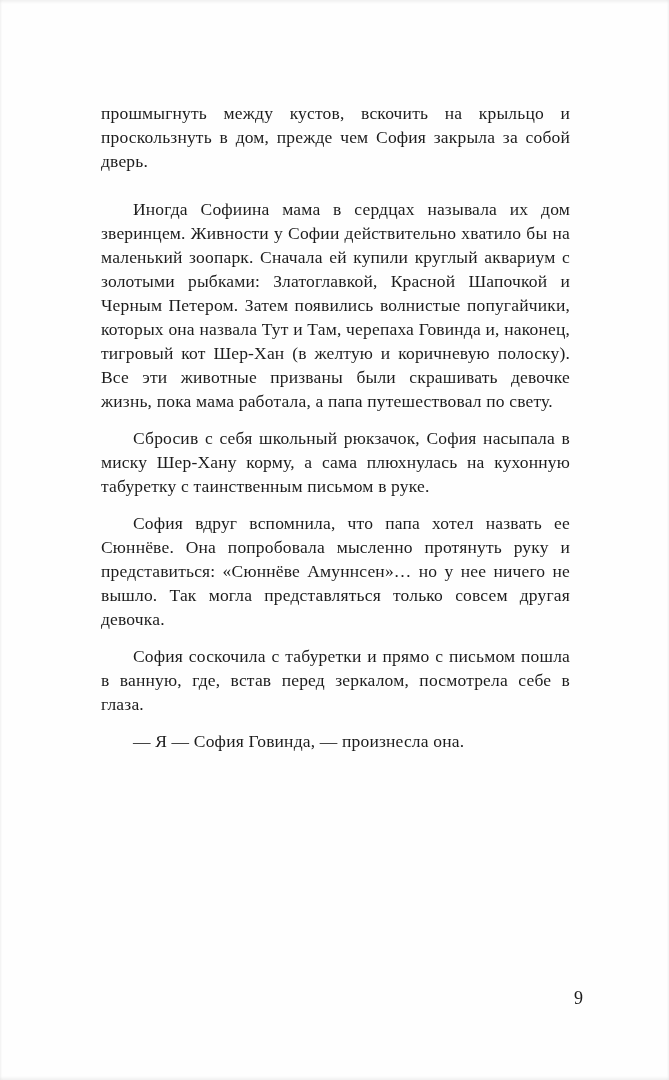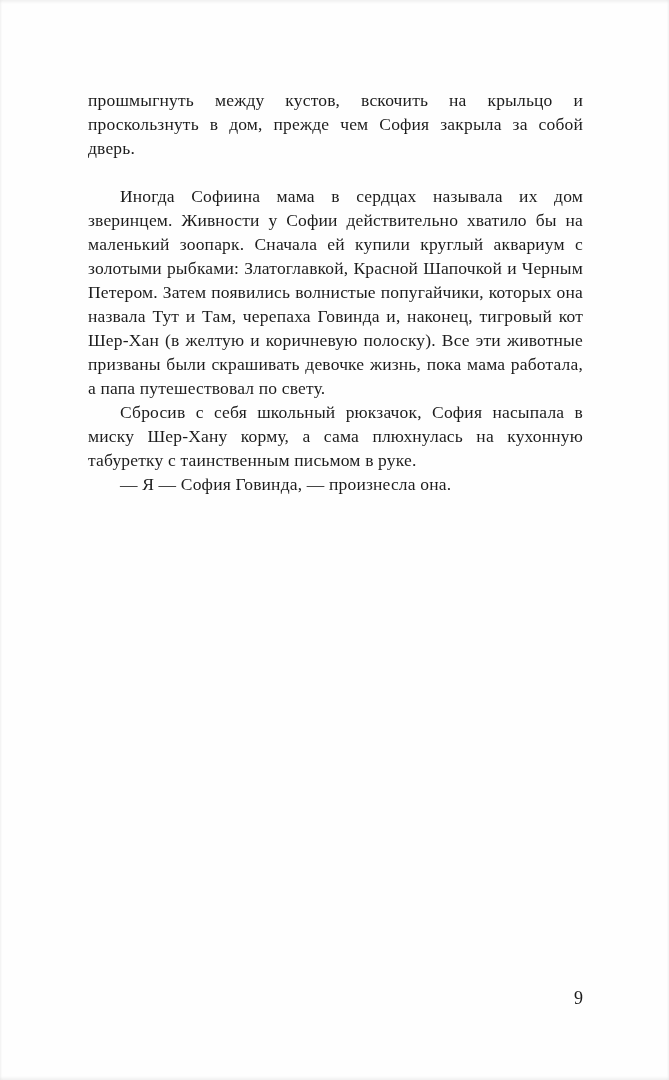--- a/index.html
+++ b/index.html
@@ -22,21 +22,21 @@
     position: absolute;
     top: 88px;
     left: 88px;
     width: 495px;
     font-size: 17.5px;
     line-height: 24px;
     text-align: justify;
     letter-spacing: 0.01em;
   }
   .text-block p {
-    margin: 0;
+    margin: 13px;
     padding: 0;
   }
   p.indent {
     text-indent: 32px;
   }
   p.no-indent {
     text-indent: 0;
   }
   p.section-gap {
     margin-top: 24px;
@@ -51,16 +51,18 @@
   }
 </style>
 </head>
 <body>
 
 <div class="book-page">
   <div class="text-block">
     <p class="no-indent">прошмыгнуть между кустов, вскочить на крыльцо и проскользнуть в дом, прежде чем София закрыла за собой дверь.</p>
     <p class="indent section-gap">Иногда Софиина мама в сердцах называла их дом зверинцем. Живности у Софии действительно хватило бы на маленький зоопарк. Сначала ей купили круглый аквариум с золотыми рыбками: Златоглавкой, Красной Шапочкой и Черным Петером. Затем появились волнистые попугайчики, которых она назвала Тут и Там, черепаха Говинда и, наконец, тигровый кот Шер-Хан (в желтую и коричневую полоску). Все эти животные призваны были скрашивать девочке жизнь, пока мама работала, а папа путешествовал по свету.</p>
     <p class="indent">Сбросив с себя школьный рюкзачок, София насыпала в миску Шер-Хану корму, а сама плюхнулась на кухонную табуретку с таинственным письмом в руке.</p>
+    <p class="indent">София вдруг вспомнила, что папа хотел назвать ее Сюннёве. Она попробовала мысленно протянуть руку и представиться: «Сюннёве Амуннсен»… но у нее ничего не вышло. Так могла представляться только совсем другая девочка.</p>
+    <p class="indent">София соскочила с табуретки и прямо с письмом пошла в ванную, где, встав перед зеркалом, посмотрела себе в глаза.</p>
     <p class="indent">— Я — София Говинда, — произнесла она.</p>
   </div>
   <div class="page-number">9</div>
 </div>
 
 </body></html>

